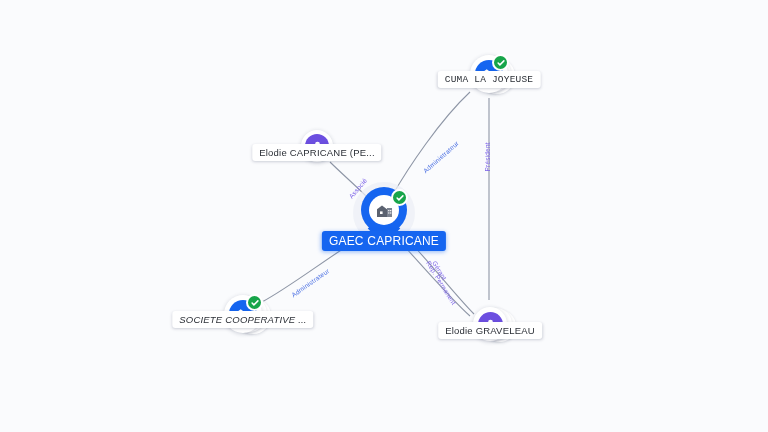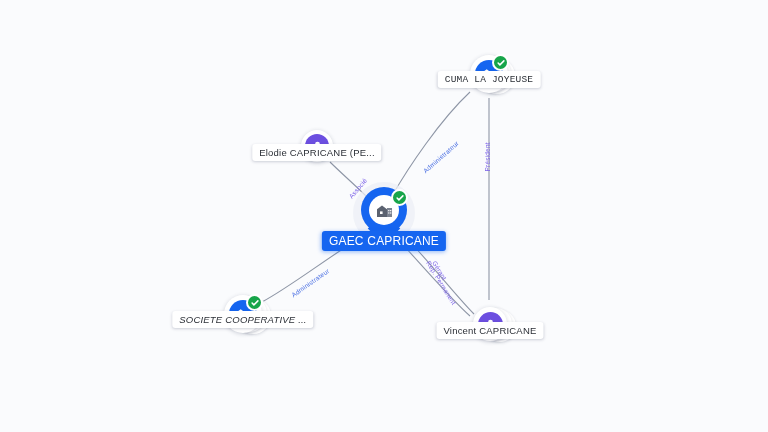--- a/index.html
+++ b/index.html
@@ -194,14 +194,14 @@
     <i style="width:32px;height:32px;left:-10px;top:-16px;"></i>
   </div>
   <div class="disc" style="width:34px;height:34px;">
     <div class="inner person" style="width:25px;height:25px;">
       <svg width="13" height="13" viewBox="0 0 14 14">
         <circle cx="7" cy="4.6" r="2.6" fill="#fff"></circle>
         <path d="M1.9 12.4c0-2.9 2.3-4.4 5.1-4.4s5.1 1.5 5.1 4.4z" fill="#fff"></path>
       </svg>
     </div>
   </div>
-  <div class="nlabel" style="top:15px;">Vincent CAPRICANE</div>
+  <div class="nlabel" style="top:15px;">Elodie GRAVELEAU</div>
 </div>
 
 </body></html>

